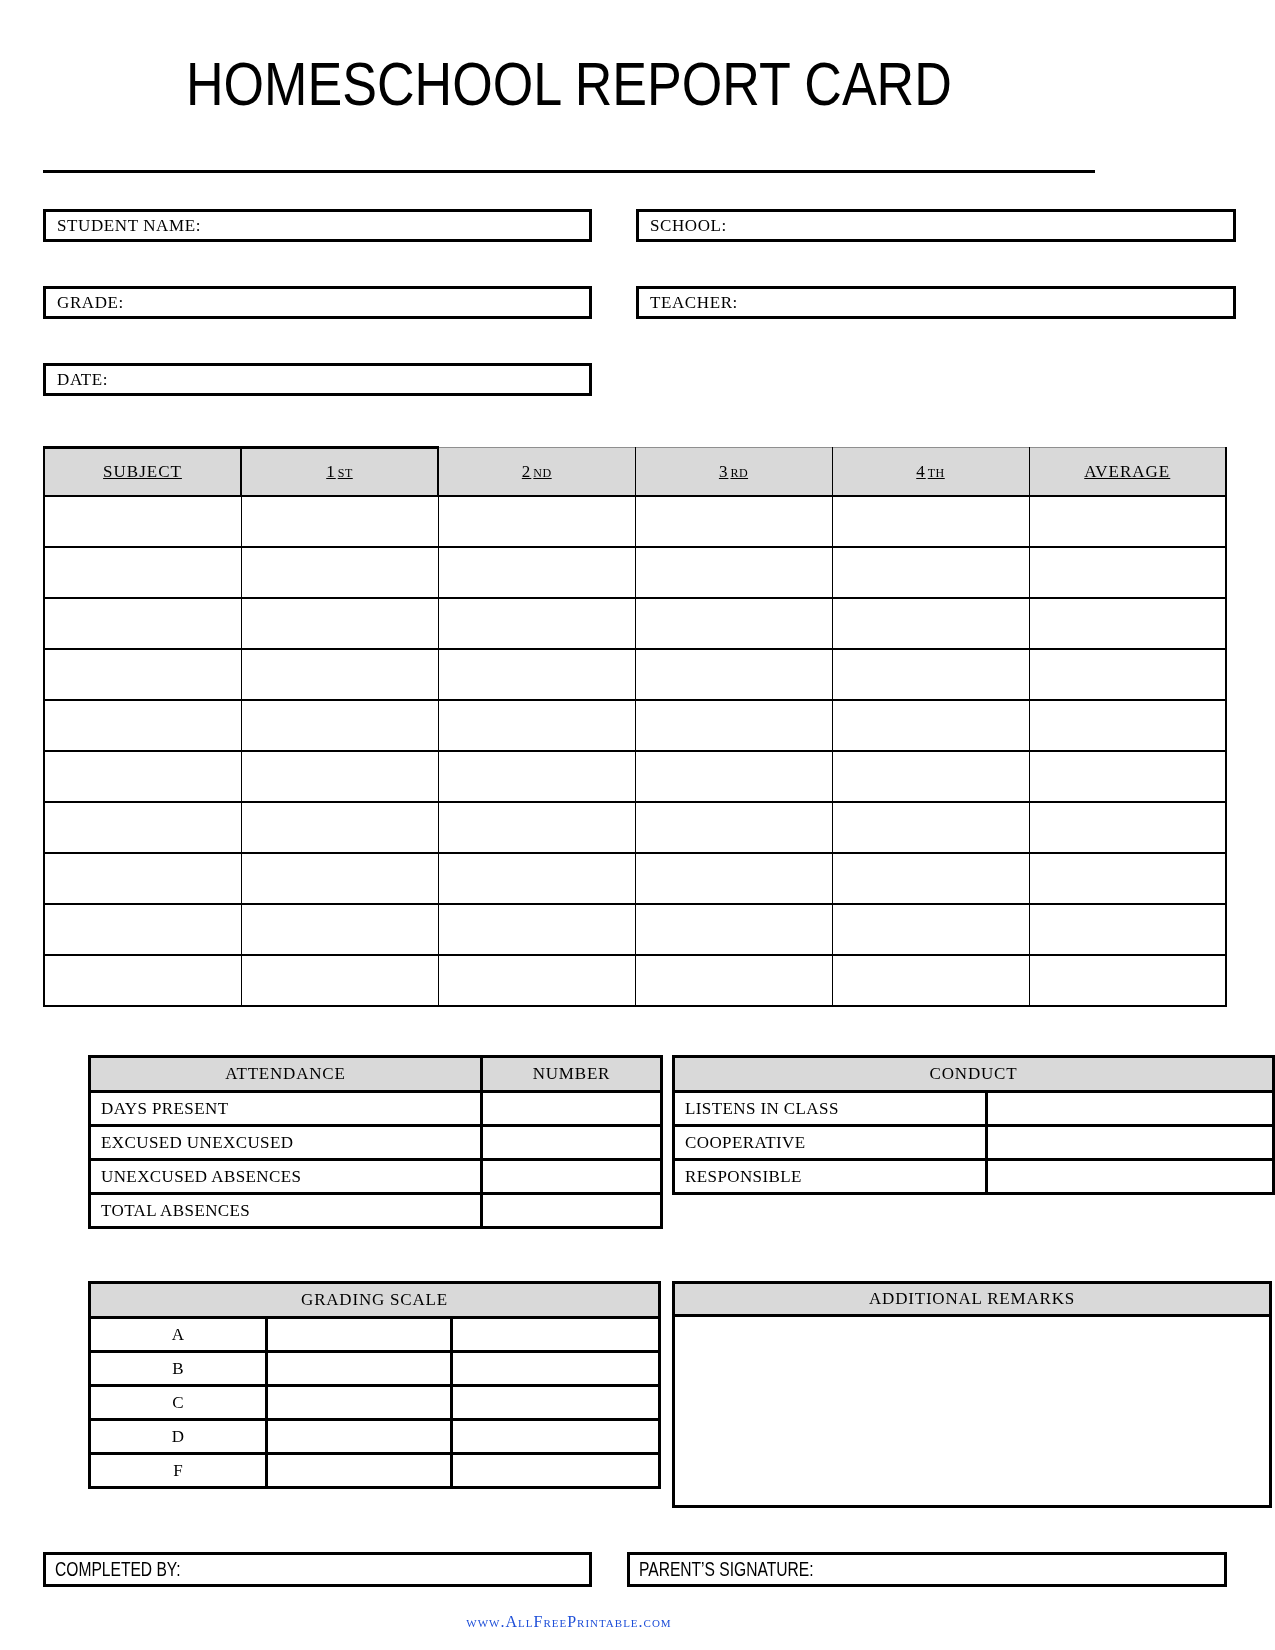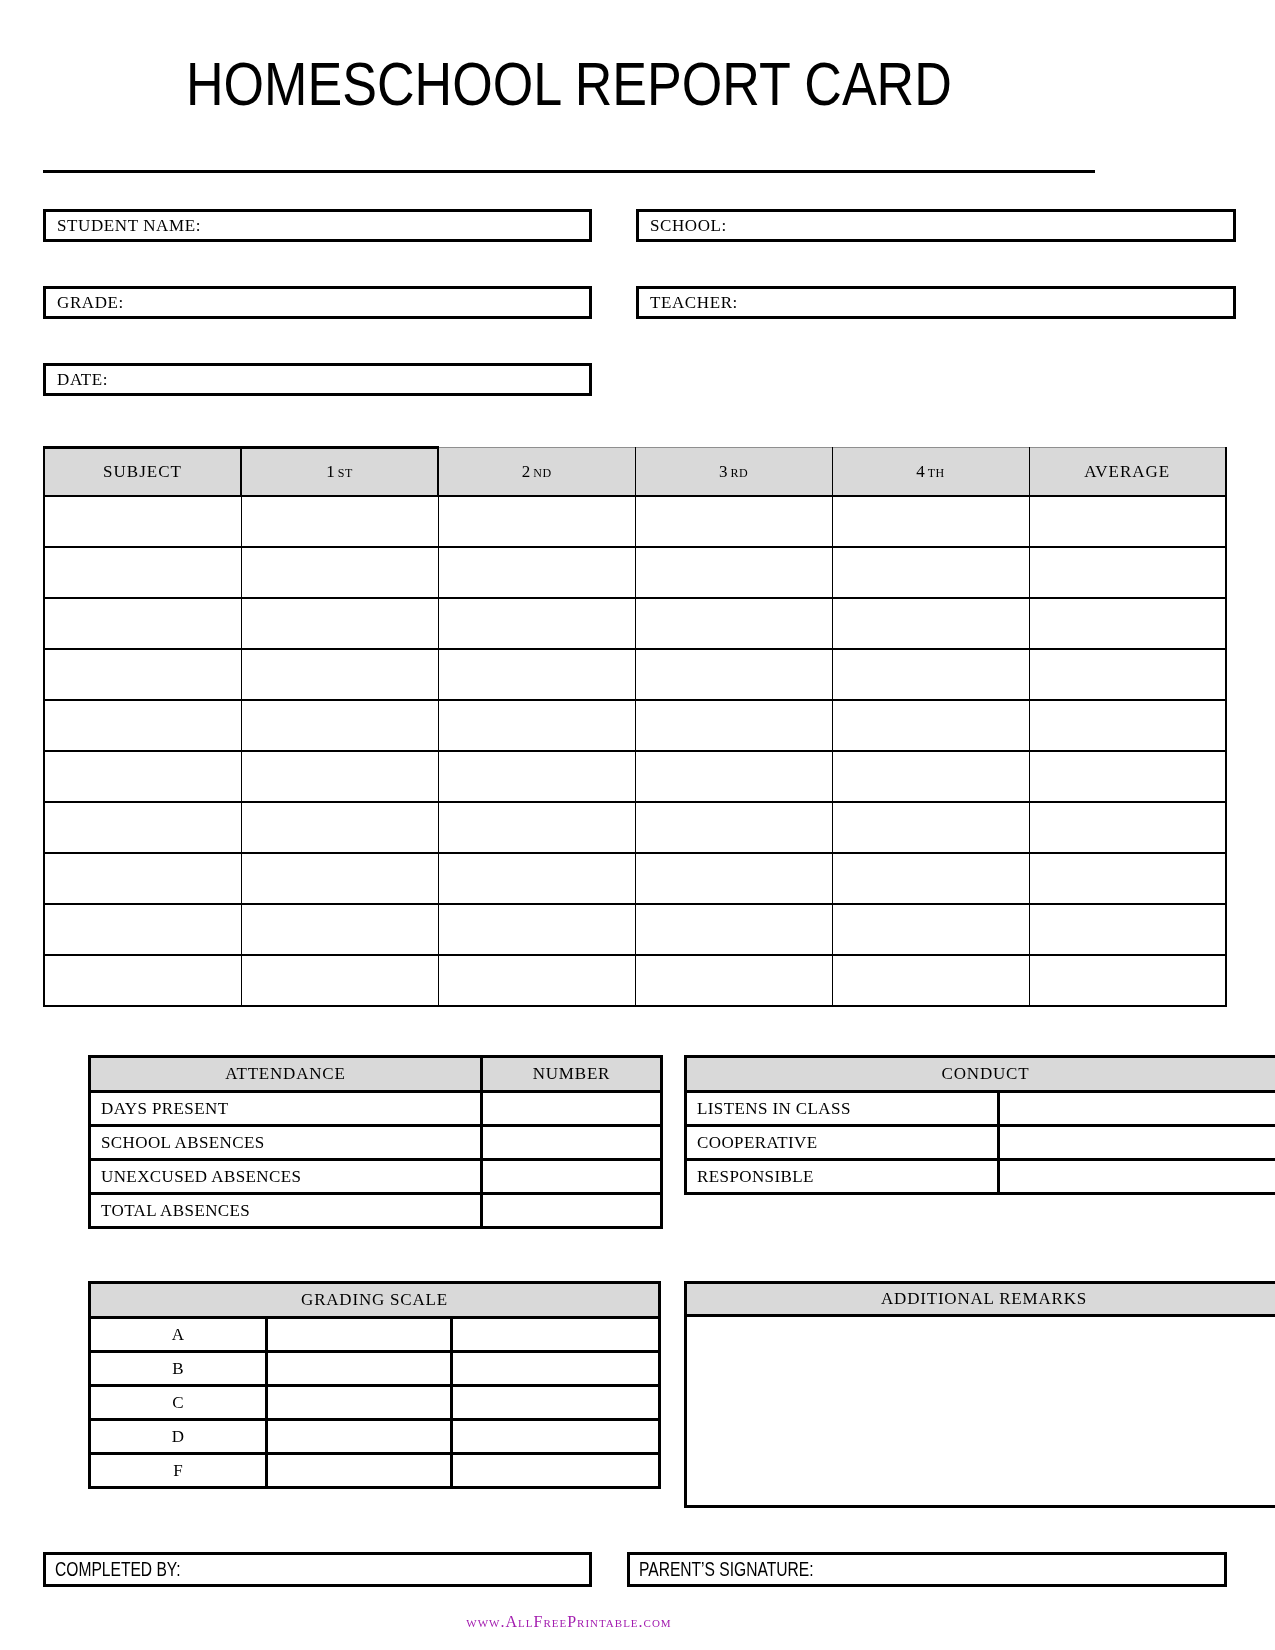--- a/index.html
+++ b/index.html
@@ -35,35 +35,35 @@
   }
   .field-label{font-size:17px;letter-spacing:0.6px;}
 
   
   .grades{
     margin-top:50px;width:1184px;border-collapse:collapse;table-layout:fixed;
   }
   .grades th{
     height:44px;background:#d9d9d9;font-weight:normal;
     font-size:17px;letter-spacing:1px;text-align:center;vertical-align:middle;
-    border:1px solid #000;border-top:1px solid #8f8f8f;border-bottom:2px solid #000;
+    border:1px solid #000;border-top:1px solid #8f8f8f;border-bottom:2px solid #000;text-decoration:underline;
   }
   .grades th.emph{border:2px solid #000;border-top-width:3px;}
   .grades td{
     height:47px;border:1px solid #000;border-top-width:2px;background:#fff;
   }
   .grades td:first-child,.grades th:first-child{border-left-width:2px;}
   .grades td:last-child,.grades th:last-child{border-right-width:2px;}
   .grades tbody tr:last-child td{border-bottom-width:2px;}
   .ord{font-size:12px;letter-spacing:0.5px;margin-left:2px;}
 
   
   .two-col{
     margin-top:48px;
-    display:grid;grid-template-columns:572px 600px;column-gap:24px;align-items:start;padding-left:45px;
+    display:grid;grid-template-columns:572px 600px;column-gap:12px;align-items:start;padding-left:45px;
   }
   .thick{border-collapse:collapse;table-layout:fixed;width:100%;}
   .thick th,.thick td{border:3px solid #000;font-weight:normal;vertical-align:middle;}
   .thick th{
     background:#d9d9d9;height:30px;font-size:17px;letter-spacing:0.8px;text-align:center;
   }
   .thick td{height:29px;background:#fff;font-size:17px;}
   .thick td.lbl{padding-left:10px;letter-spacing:0.4px;}
   .thick td.letter{text-align:center;}
 
@@ -84,21 +84,21 @@
     height:29px;border:3px solid #000;display:flex;align-items:center;padding-left:9px;
   }
   .sig-label{
     font-family:"Liberation Sans", sans-serif;font-size:20px;letter-spacing:0;
     display:inline-block;transform:scaleX(0.78);transform-origin:0 50%;white-space:nowrap;
   }
 
   
   .footer{
     margin-top:26px;text-align:center;
-    font-variant:small-caps;font-size:16px;letter-spacing:1px;color:#a21caf;
+    font-variant:small-caps;font-size:16px;letter-spacing:1px;color:#1d4ed8;
   }
 </style>
 </head>
 <body>
 
 <div class="page">
   <div class="content">
 
     <h1 class="title"><span class="cx">HOMESCHOOL REPORT CARD</span></h1>
 
@@ -228,21 +228,21 @@
             <th>ATTENDANCE</th>
             <th>NUMBER</th>
           </tr>
         </thead>
         <tbody id="attendance-body">
             <tr>
               <td class="lbl">DAYS PRESENT</td>
               <td></td>
             </tr>
             <tr>
-              <td class="lbl">SCHOOL ABSENCES</td>
+              <td class="lbl">EXCUSED UNEXCUSED</td>
               <td></td>
             </tr>
             <tr>
               <td class="lbl">UNEXCUSED ABSENCES</td>
               <td></td>
             </tr>
             <tr>
               <td class="lbl">TOTAL ABSENCES</td>
               <td></td>
             </tr>

